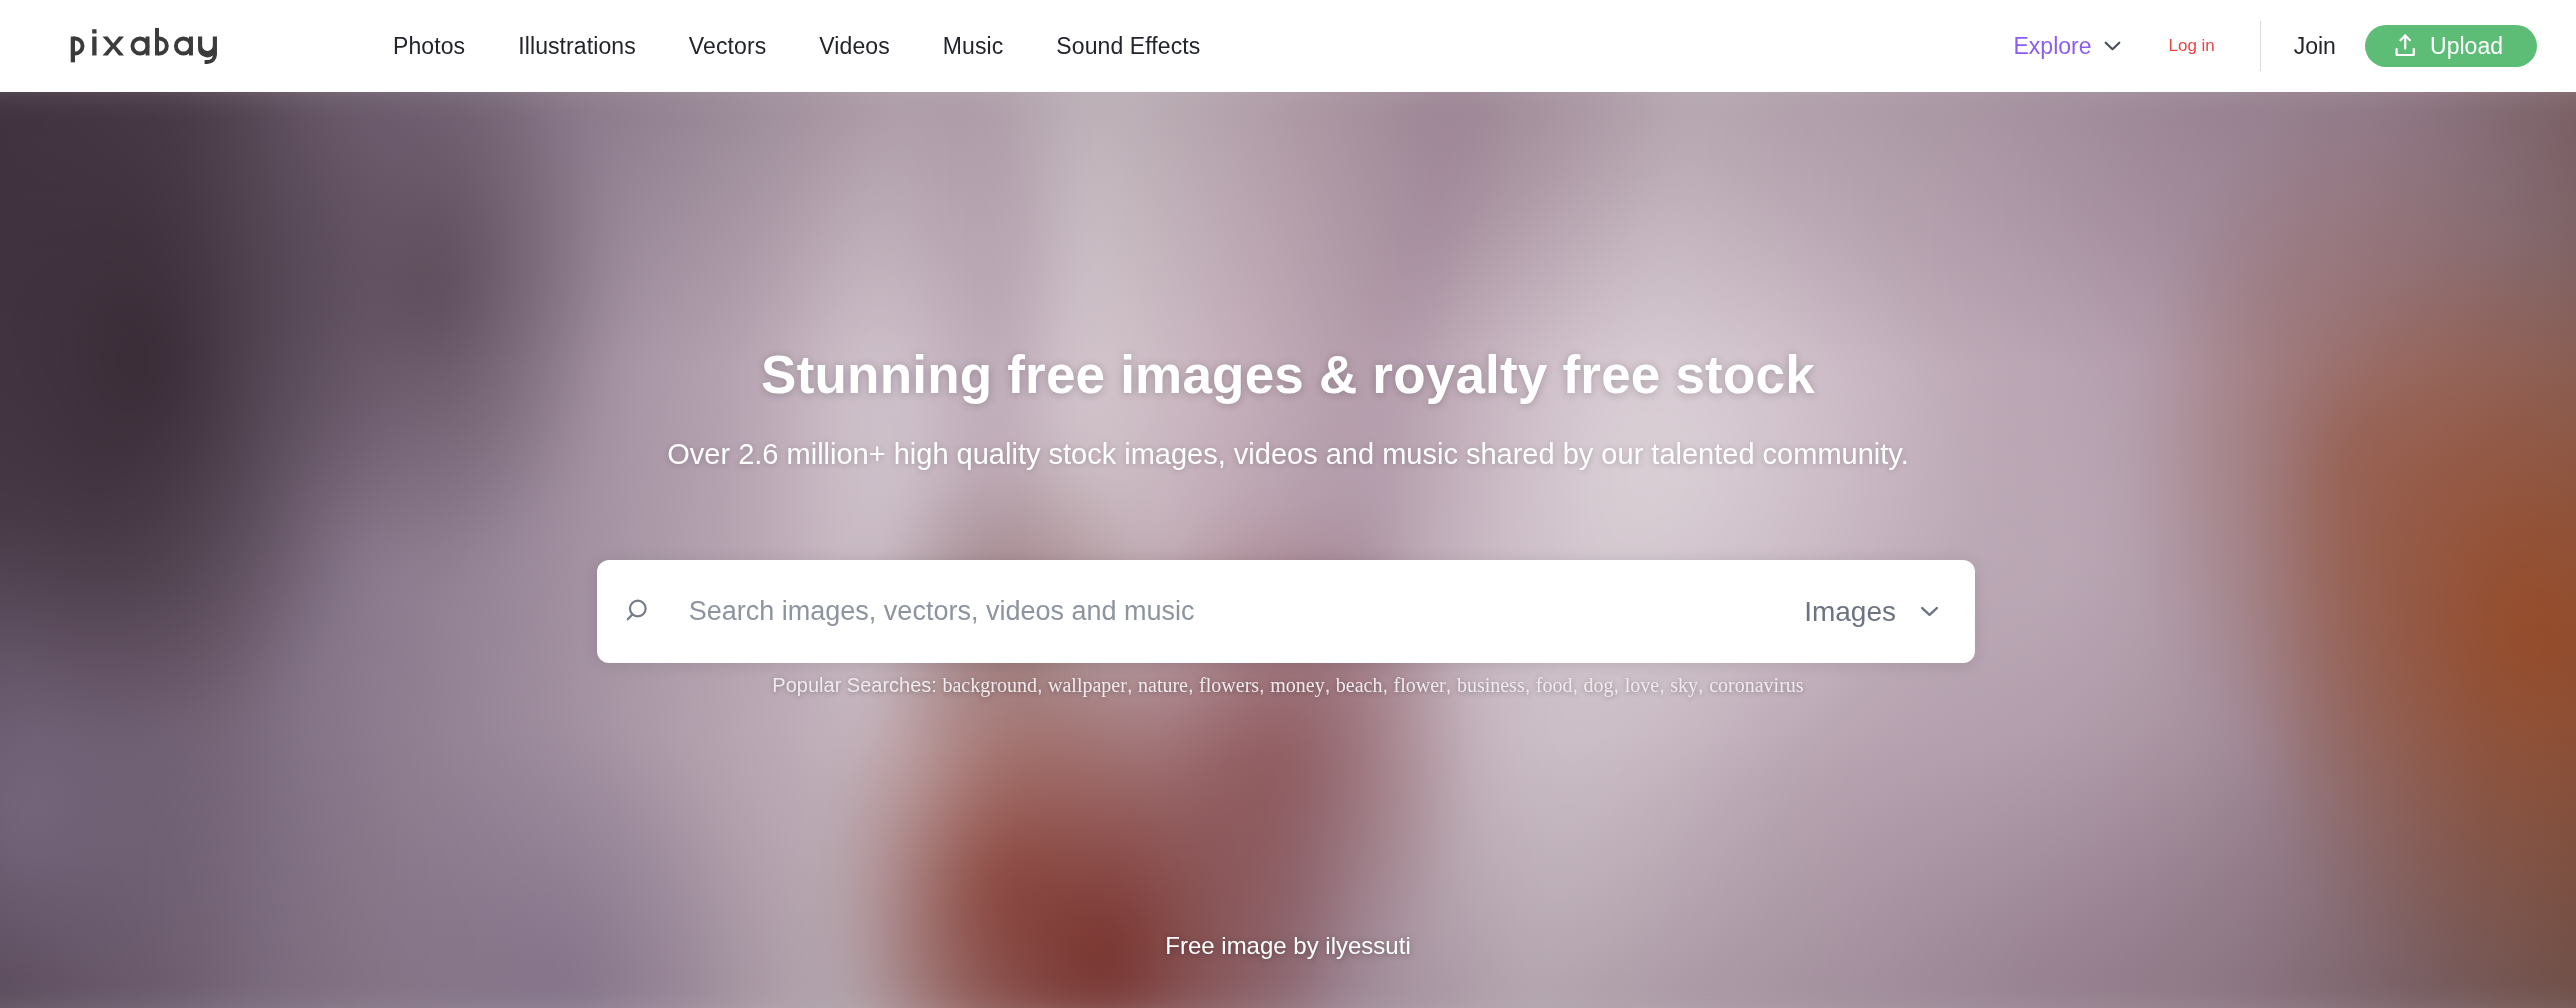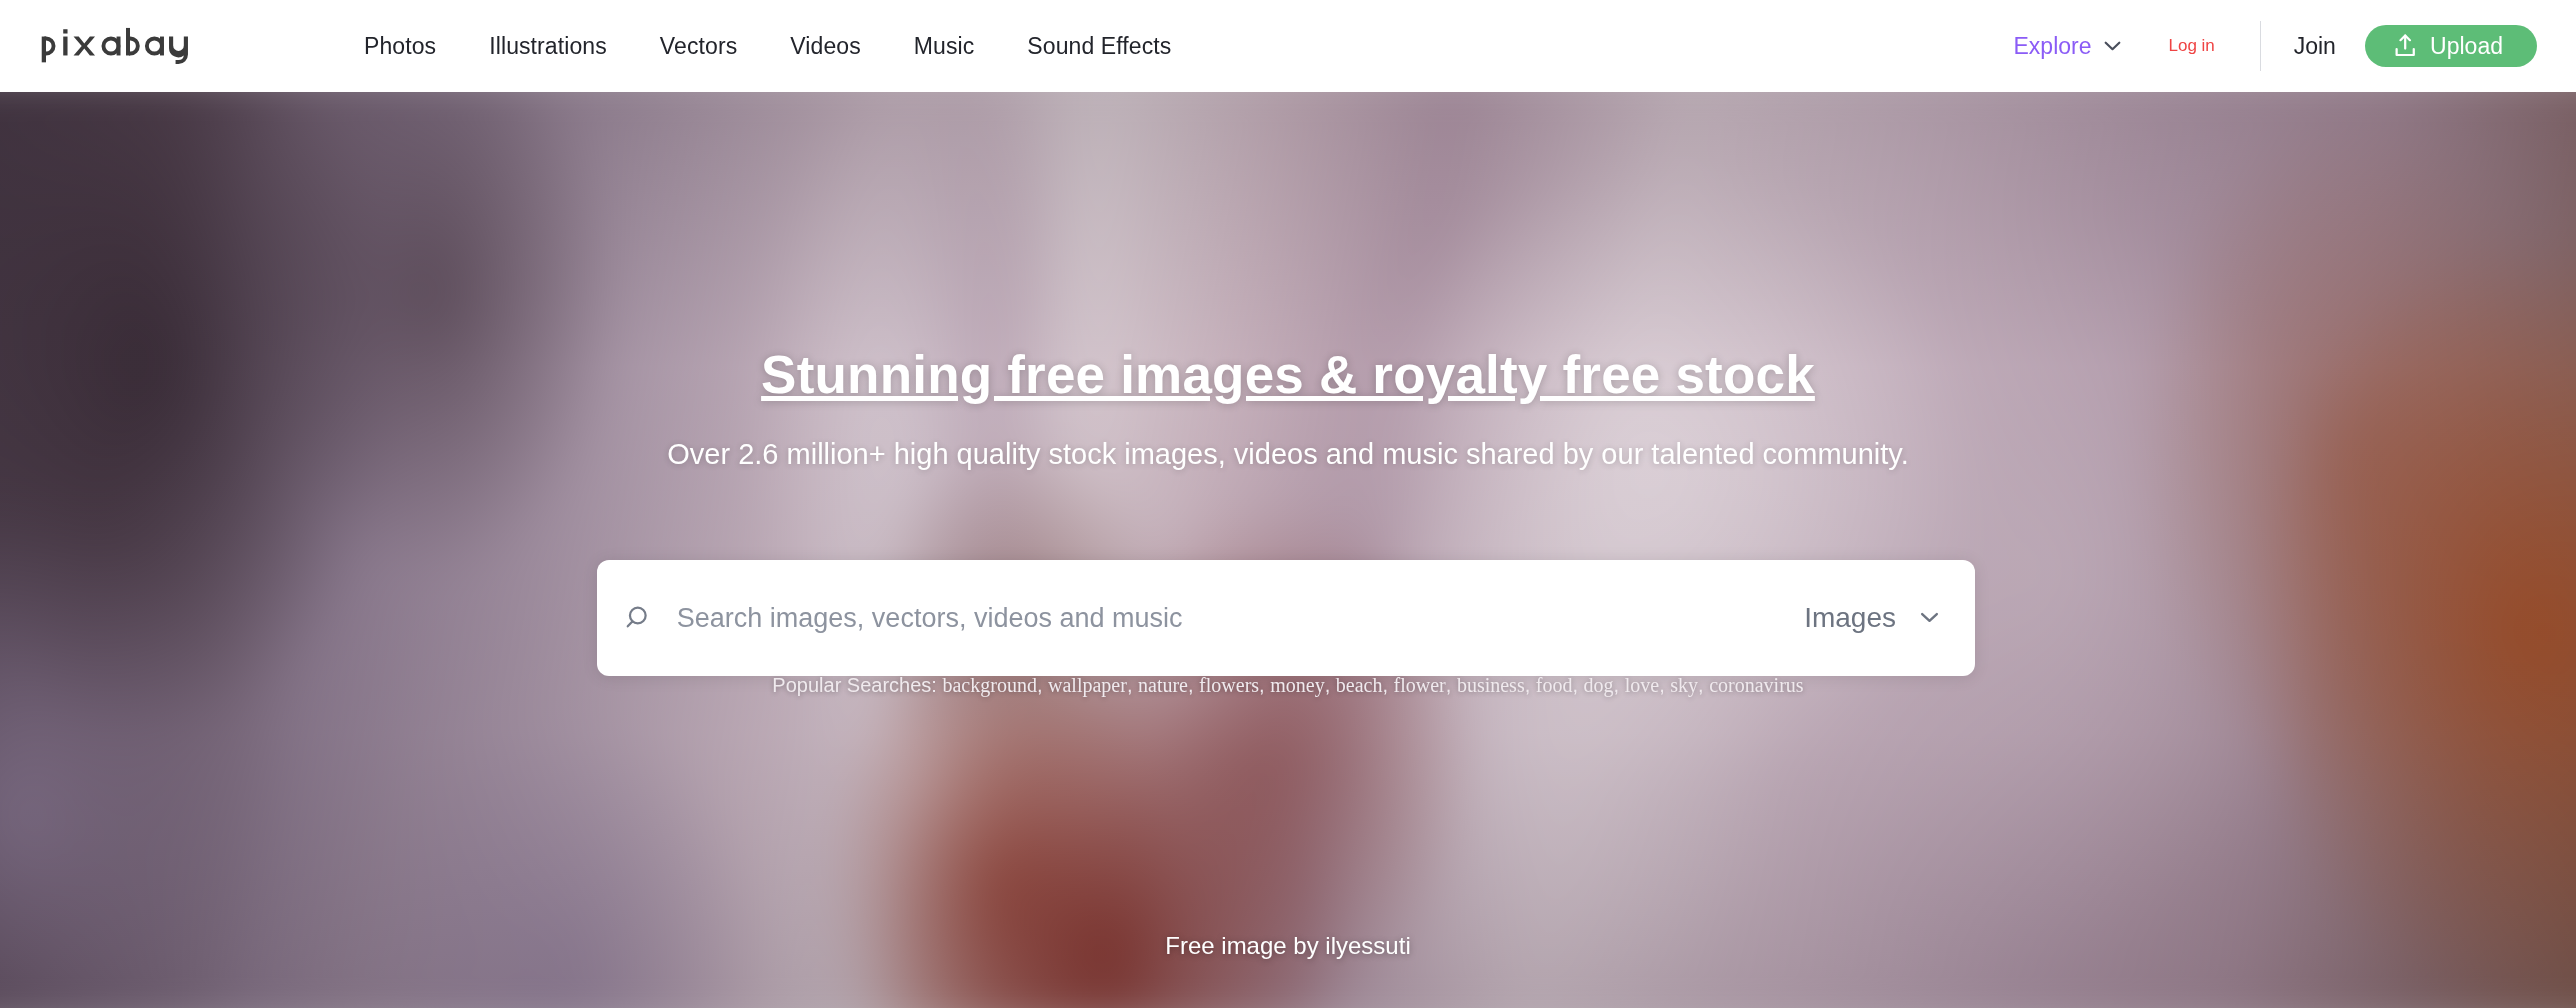--- a/index.html
+++ b/index.html
@@ -14,20 +14,21 @@
   
   .header {
     position: absolute;
     top: 0; left: 0;
     width: 2576px;
     height: 92px;
     background: #ffffff;
     display: flex;
     align-items: center;
     z-index: 20;
+    padding-left: 29px;
   }
 
   .logo {
     margin-left: 40px;
     height: 40px;
     width: 160px;
     display: flex;
     align-items: center;
     cursor: pointer;
   }
@@ -166,43 +167,43 @@
 
   .hero-title {
     margin-top: 256px;
     font-size: 53px;
     font-weight: bold;
     color: #ffffff;
     letter-spacing: 0.2px;
     text-align: right;
     text-shadow: 0 0.9px 8.6px rgba(0,0,0,0.22);
     line-height: 1;
-    text-decoration: underline;
   }
   .hero-sub {
     margin-top: 39px;
     font-size: 29px;
     color: #ffffff;
     text-align: center;
     text-shadow: 0 0.9px 6.9px rgba(0,0,0,0.20);
     line-height: 1;
   }
 
   
   .search-wrap {
     position: absolute;
     top: 468px;   
     left: 597px;
     width: 1378px;
-    height: 116px;
+    height: 103px;
     background: #ffffff;
     border-radius: 12px;
     display: flex;
     align-items: center;
     box-shadow: 0 1.7px 15.5px rgba(0,0,0,0.10);
+    gap: 12px;
   }
   .search-icon {
     margin-left: 28.4px;
     margin-right: 22.4px;
     display: flex;
     align-items: center;
     cursor: pointer;
   }
   .search-input {
     flex: 1;

